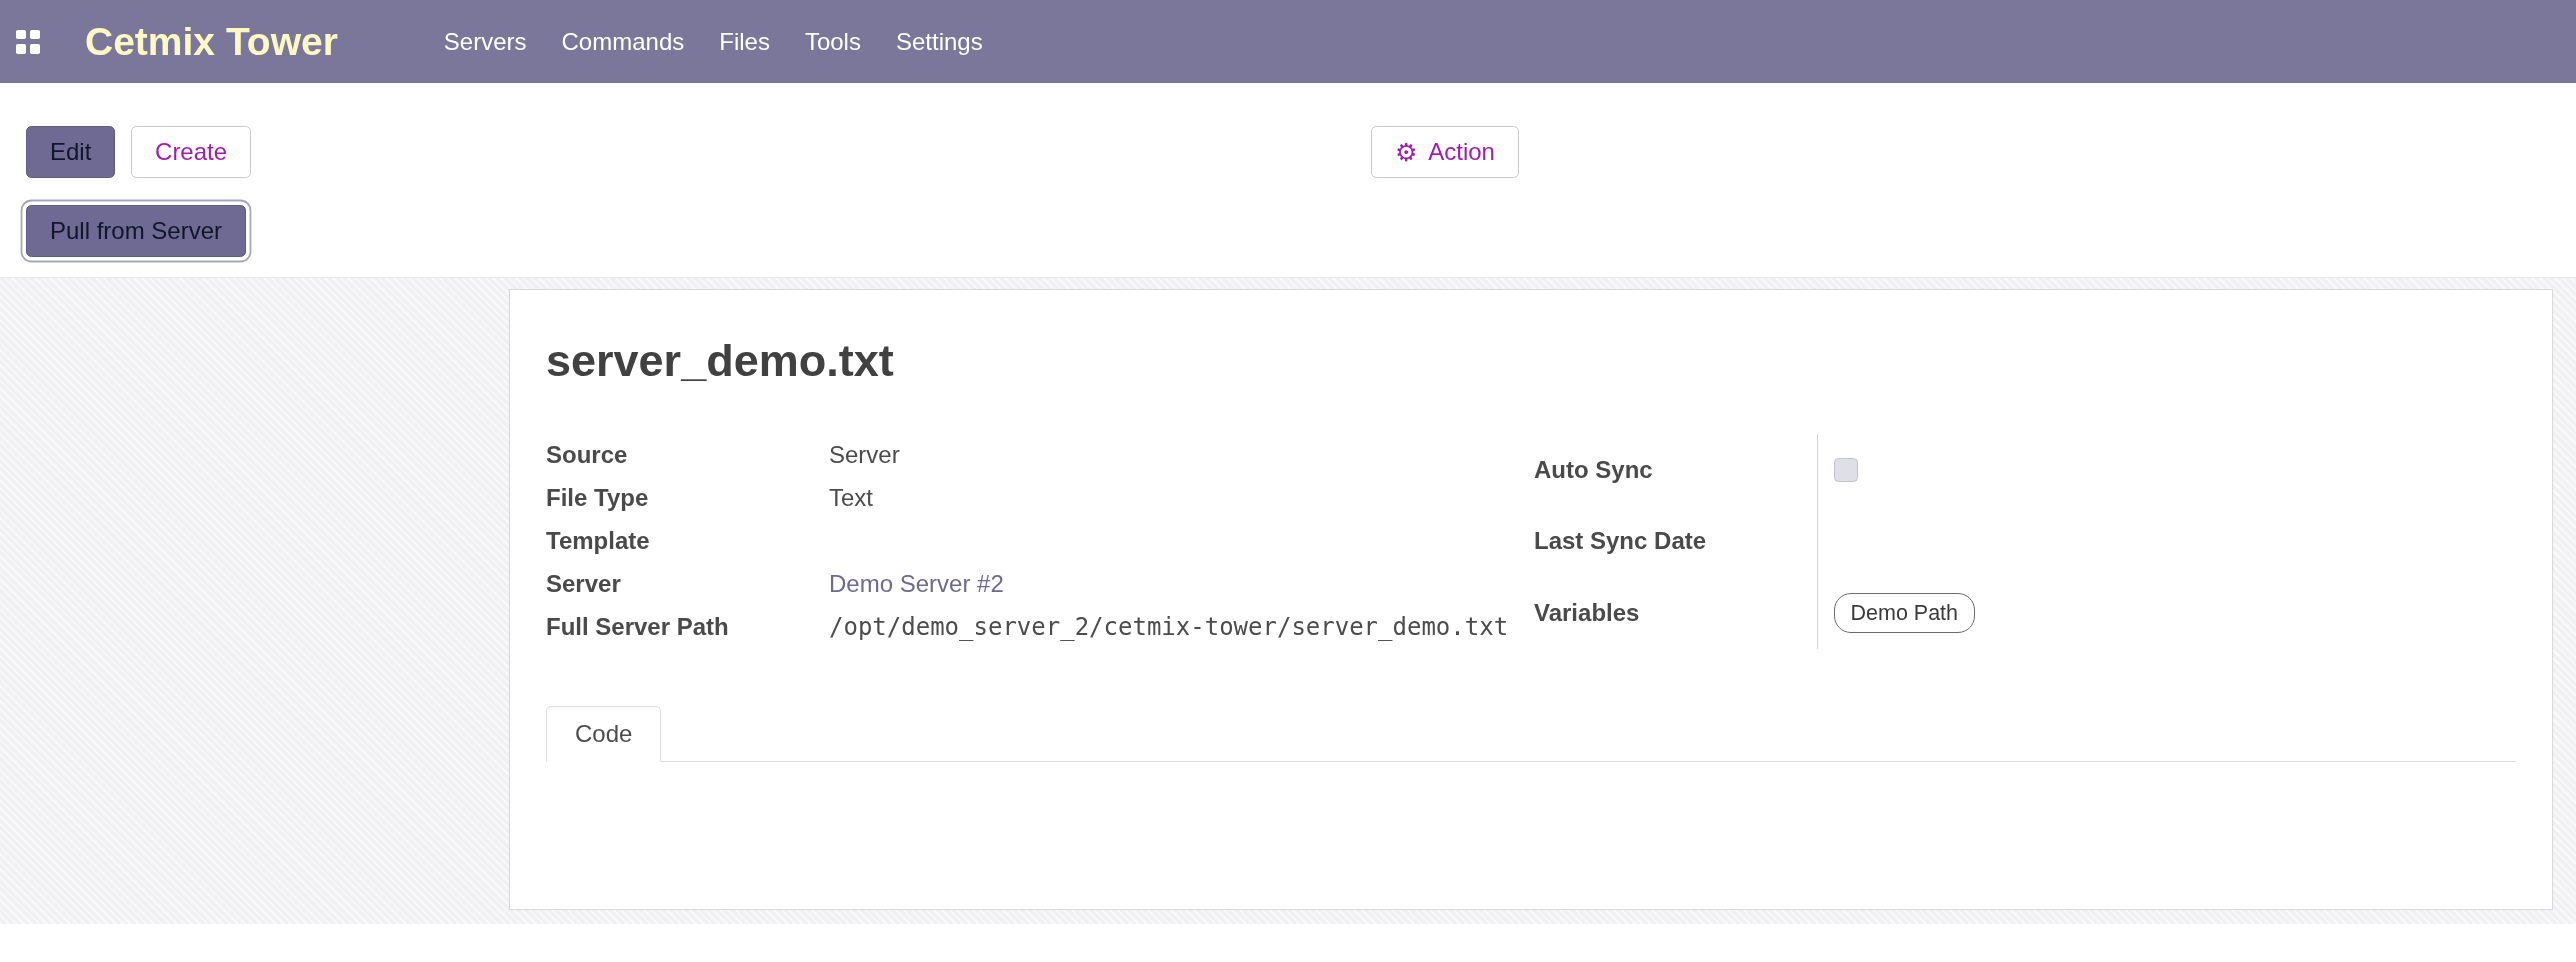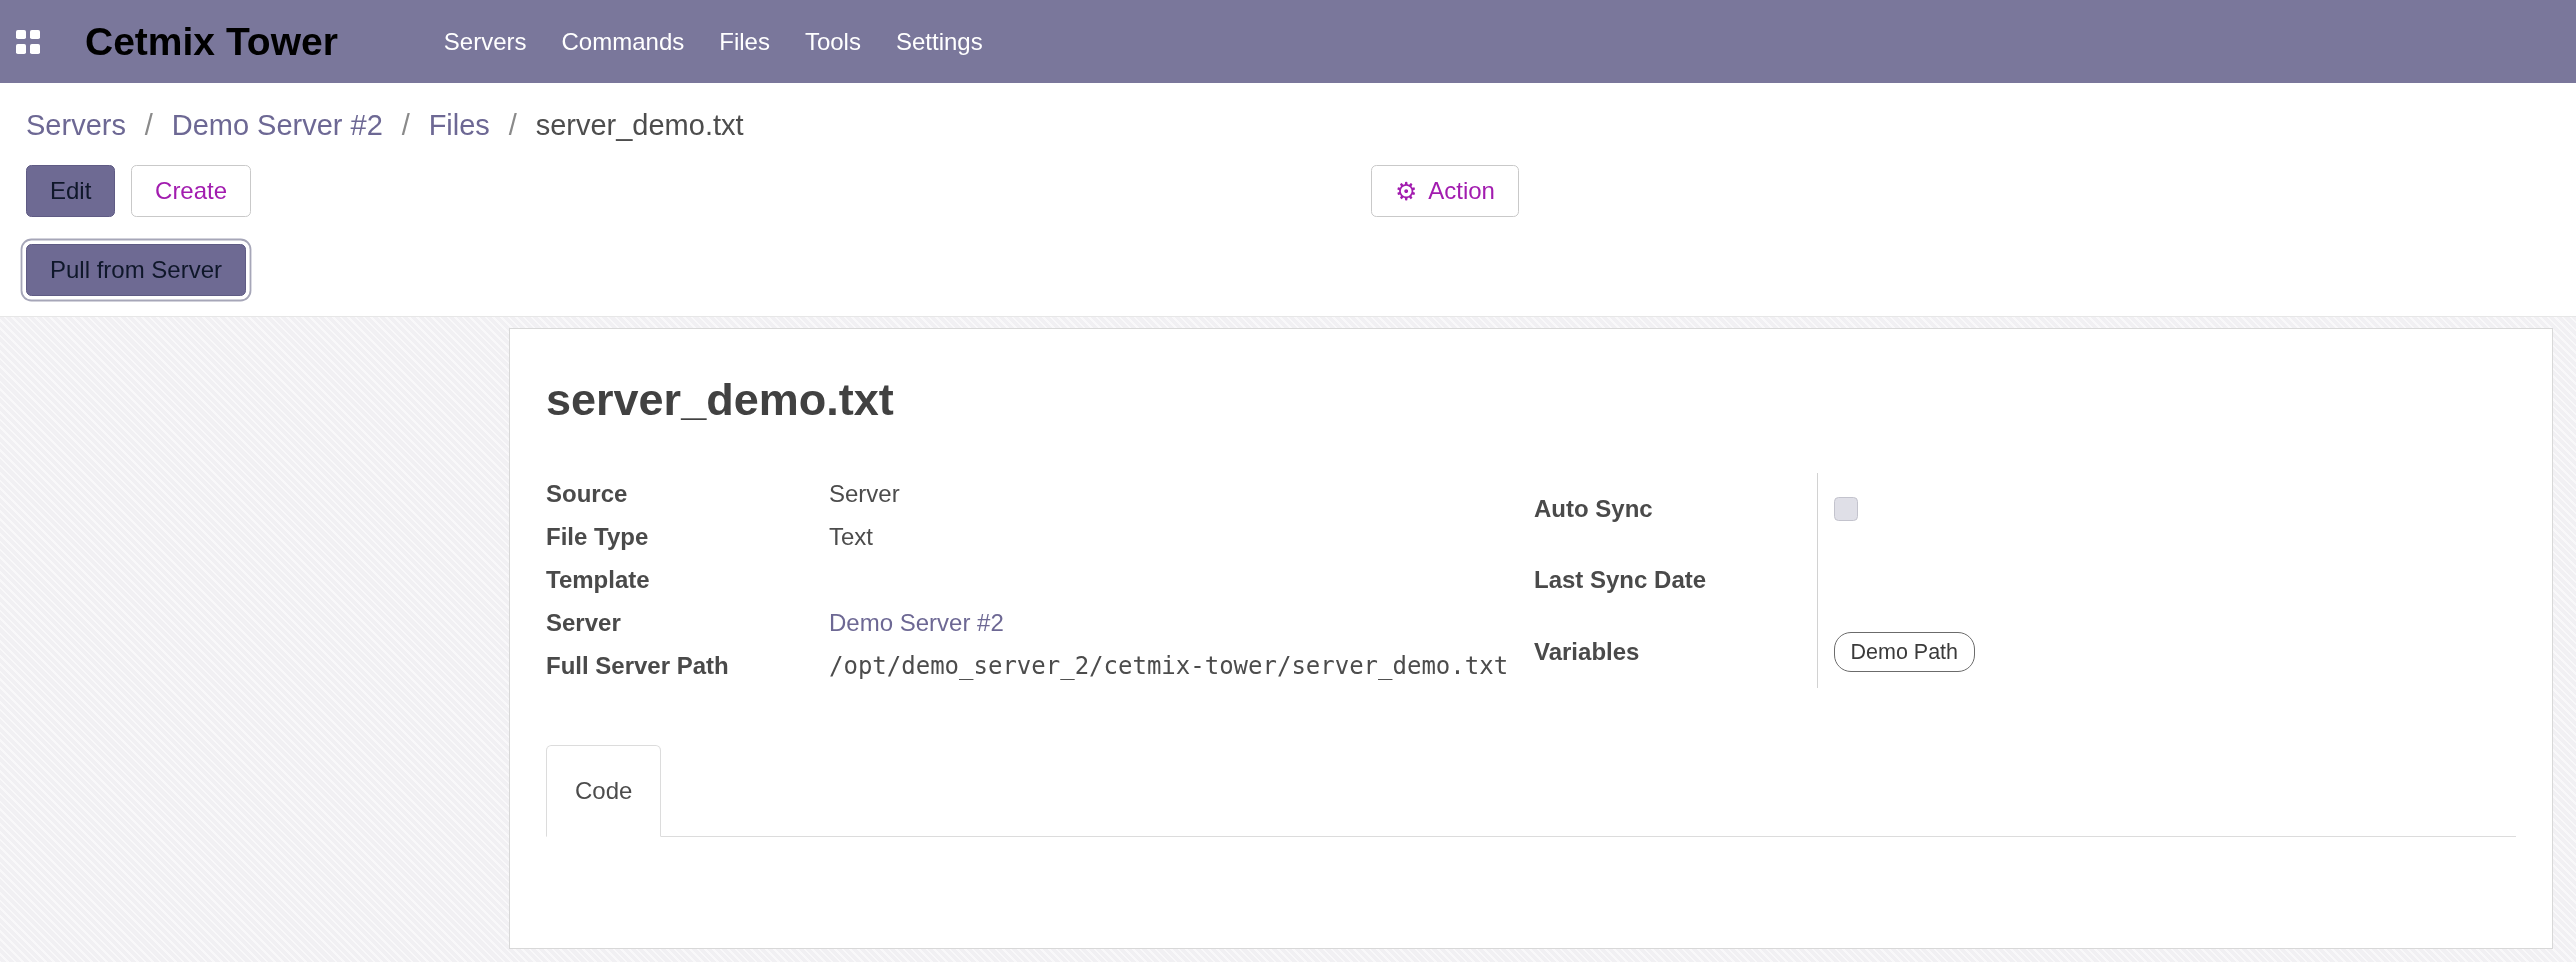--- a/index.html
+++ b/index.html
@@ -4,21 +4,21 @@
 <style>
   * { margin:0; padding:0; box-sizing:border-box; }
   html,body { width:2576px; height:962px; overflow:hidden; background:#fff;
               font-family:"Liberation Sans", sans-serif; color:var(--text,#4c4c4c); }
 
   
   .navbar { height:83px; background:var(--navbar-bg,#7a779b); display:flex; align-items:center; padding:0 16px; }
   .apps-icon { width:24px; height:24px; display:grid; grid-template-columns:1fr 1fr; grid-template-rows:1fr 1fr;
                gap:4.5px; margin-right:45px; cursor:pointer; flex:0 0 auto; }
   .apps-icon i { background:#fff; border-radius:1.8px; display:block; }
-  .brand { color:#000000; font-size:39px; font-weight:700; margin-right:106px; cursor:pointer; white-space:nowrap; }
+  .brand { color:#fef9c3; font-size:39px; font-weight:700; margin-right:106px; cursor:pointer; white-space:nowrap; }
   .nav-menus { display:flex; gap:35px; align-items:center; }
   .nav-menus a { color:#fff; font-size:24px; text-decoration:none; cursor:pointer; white-space:nowrap; }
 
   
   .control-panel { background:#fff; padding:23px 23px 20px 26px; border-bottom:0.9px solid #e7e7e7; }
   .breadcrumb { font-size:29px; height:39px; line-height:39px; white-space:nowrap; }
   .breadcrumb a { color:var(--link,#6d6894); text-decoration:none; cursor:pointer; }
   .breadcrumb .sep { color:#8a8a8a; margin:0 10.8px; }
   .breadcrumb .current { color:#4d4d4d; }
 
@@ -50,21 +50,21 @@
   td.fvalue { font-size:24px; color:var(--text,#4c4c4c); vertical-align:middle; padding:0; }
   .group-right td.fvalue { border-left:0.9px solid #d2d2d2; padding-left:16px; }
   .fvalue a { color:var(--link,#6d6894); text-decoration:none; cursor:pointer; }
   .mono { font-family:"DejaVu Sans Mono", monospace; font-size:22.4px; }
 
   .checkbox { width:24px; height:24px; background:#dfdfe7; border:0.9px solid #c3c3cd; border-radius:4.5px; cursor:pointer; }
   .tag { display:inline-flex; align-items:center; height:40px; padding:0 16px; border:0.9px solid #6b6b6b;
          border-radius:17px; font-size:21.5px; color:#3a3a3a; background:#fff; white-space:nowrap; }
 
   .tabs { margin-top:57px; display:flex; border-bottom:0.9px solid #dcdcdc; }
-  .tab { padding:31px 28px; font-size:24px; color:#4c4c4c; border:0.9px solid transparent; margin-bottom:-0.9px;
+  .tab { padding:13px 28px; font-size:24px; color:#4c4c4c; border:0.9px solid transparent; margin-bottom:-0.9px;
          cursor:pointer; border-top-left-radius:5.4px; border-top-right-radius:5.4px; }
   .tab.active { background:#fff; border-color:#dcdcdc #dcdcdc #fff #dcdcdc; }
   .tab-content { height:104px; background:#fff; }
 </style>
 </head>
 <body>
 
 <nav class="navbar">
   <div class="apps-icon">
       <i></i>
@@ -76,29 +76,20 @@
   <div class="nav-menus">
     <a>Servers</a>
     <a>Commands</a>
     <a>Files</a>
     <a>Tools</a>
     <a>Settings</a>
   </div>
 </nav>
 
 <div class="control-panel">
-  <div class="breadcrumb">
-    <a>Servers</a>
-    <span class="sep">/</span>
-    <a>Demo Server #2</a>
-    <span class="sep">/</span>
-    <a>Files</a>
-    <span class="sep">/</span>
-    <span class="current">server_demo.txt</span>
-  </div>
 
   <div class="button-row">
     <button class="btn btn-primary">Edit</button>
     <button class="btn">Create</button>
     <div class="action-wrap">
       <button class="btn">
         <span class="gear">⚙</span>
         <span>Action</span>
       </button>
     </div>

